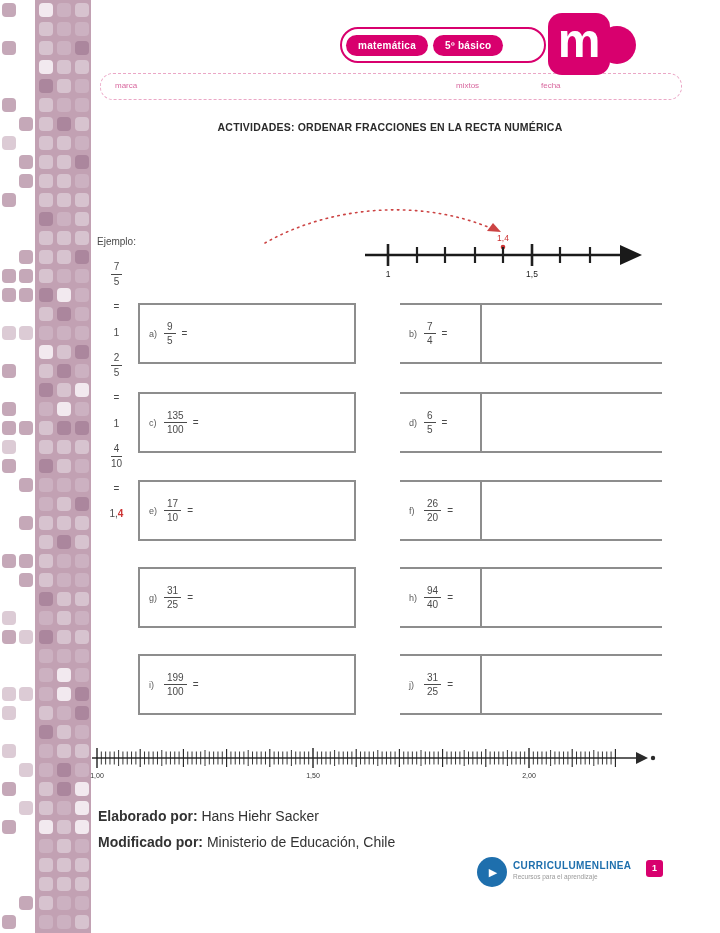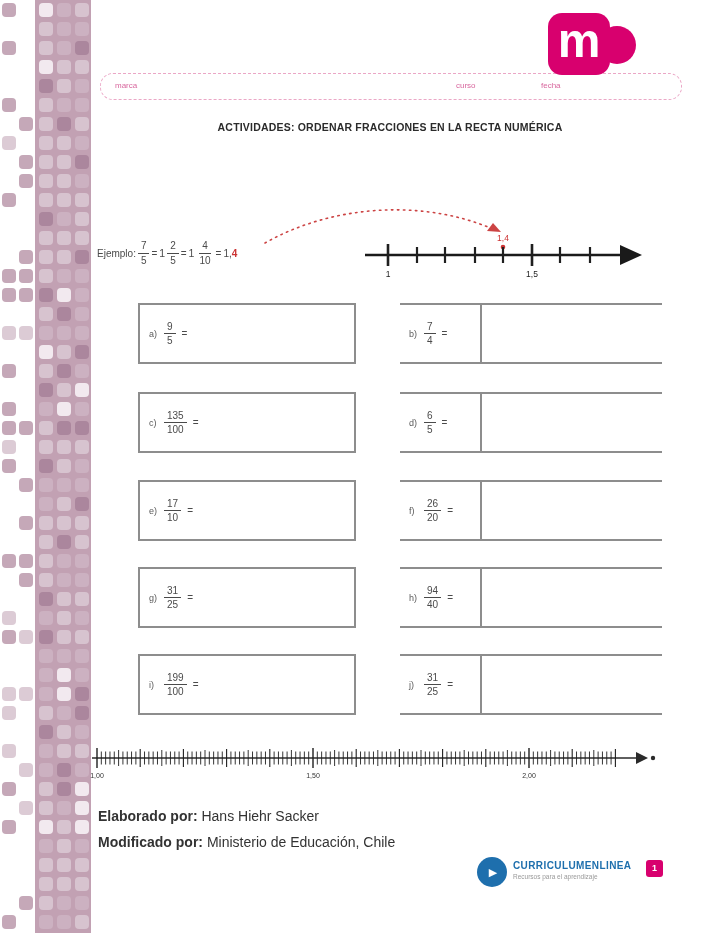--- a/index.html
+++ b/index.html
@@ -30,21 +30,21 @@
 
   
   .title { position:absolute; left:100px; top:121px; width:580px; text-align:center;
            font-size:10.5px; font-weight:bold; color:#2b2b2b; letter-spacing:.2px; }
   .instructions { position:absolute; left:97px; top:168px; width:531px;
                   font-size:10px; letter-spacing:.5px; line-height:13px;
                   color:#3a3a3a; text-align:justify; }
 
   
   .example-row { position:absolute; left:97px; top:236px; height:34px;
-                 display:flex; align-items:center; gap:2px; color:#4a4a4a; font-size:10px; z-index:2; }
+                 display:flex; align-items:center; gap:14px; color:#4a4a4a; font-size:10px; z-index:2;flex-direction:column; }
   .frac { display:inline-flex; flex-direction:column; align-items:center; line-height:1.15; }
   .fnum { display:block; padding:0 3px 1px; border-bottom:1px solid #4a4a4a; font-size:10px; color:#4a4a4a; }
   .fden { display:block; padding:1px 3px 0; font-size:10px; color:#4a4a4a; }
   .whole { font-size:10.5px; color:#4a4a4a; }
   .dec-red { color:#cc3333; font-weight:bold; }
   svg { position:absolute; }
   svg text { font-family:"Liberation Sans", sans-serif; }
 
   
   .exbox { position:absolute; height:61px; display:flex; align-items:center; background:#fff; }
@@ -255,26 +255,30 @@
       <div class="sq" style="left: 39px; top: 896px; background: rgb(215, 195, 207);"></div>
       <div class="sq" style="left: 57px; top: 896px; background: rgb(204, 177, 193);"></div>
       <div class="sq" style="left: 75px; top: 896px; background: rgb(204, 177, 193);"></div>
       <div class="sq" style="left: 19px; top: 896px; background: rgb(197, 168, 184);"></div>
       <div class="sq" style="left: 39px; top: 915px; background: rgb(204, 177, 193);"></div>
       <div class="sq" style="left: 57px; top: 915px; background: rgb(204, 177, 193);"></div>
       <div class="sq" style="left: 75px; top: 915px; background: rgb(215, 195, 207);"></div>
       <div class="sq" style="left: 2px; top: 915px; background: rgb(197, 168, 184);"></div>
     </div>
 
+  <div class="ribbon">
+    <span class="pill">matemática</span>
+    <span class="pill">5º básico</span>
+  </div>
   <div class="bulge"></div>
   <div class="mtile">m</div>
 
   <div class="infobar">
     <span class="infolabel" style="left:14px">marca</span>
-    <span class="infolabel" style="left:355px">curso</span>
+    <span class="infolabel" style="left:355px">mixtos</span>
     <span class="infolabel" style="left:440px">fecha</span>
   </div>
 
   <div class="title">ACTIVIDADES: ORDENAR FRACCIONES EN LA RECTA NUMÉRICA</div>
 
   <div class="example-row">
     <span>Ejemplo:</span>
     <span class="frac">
       <span class="fnum">7</span>
       <span class="fden">5</span>

